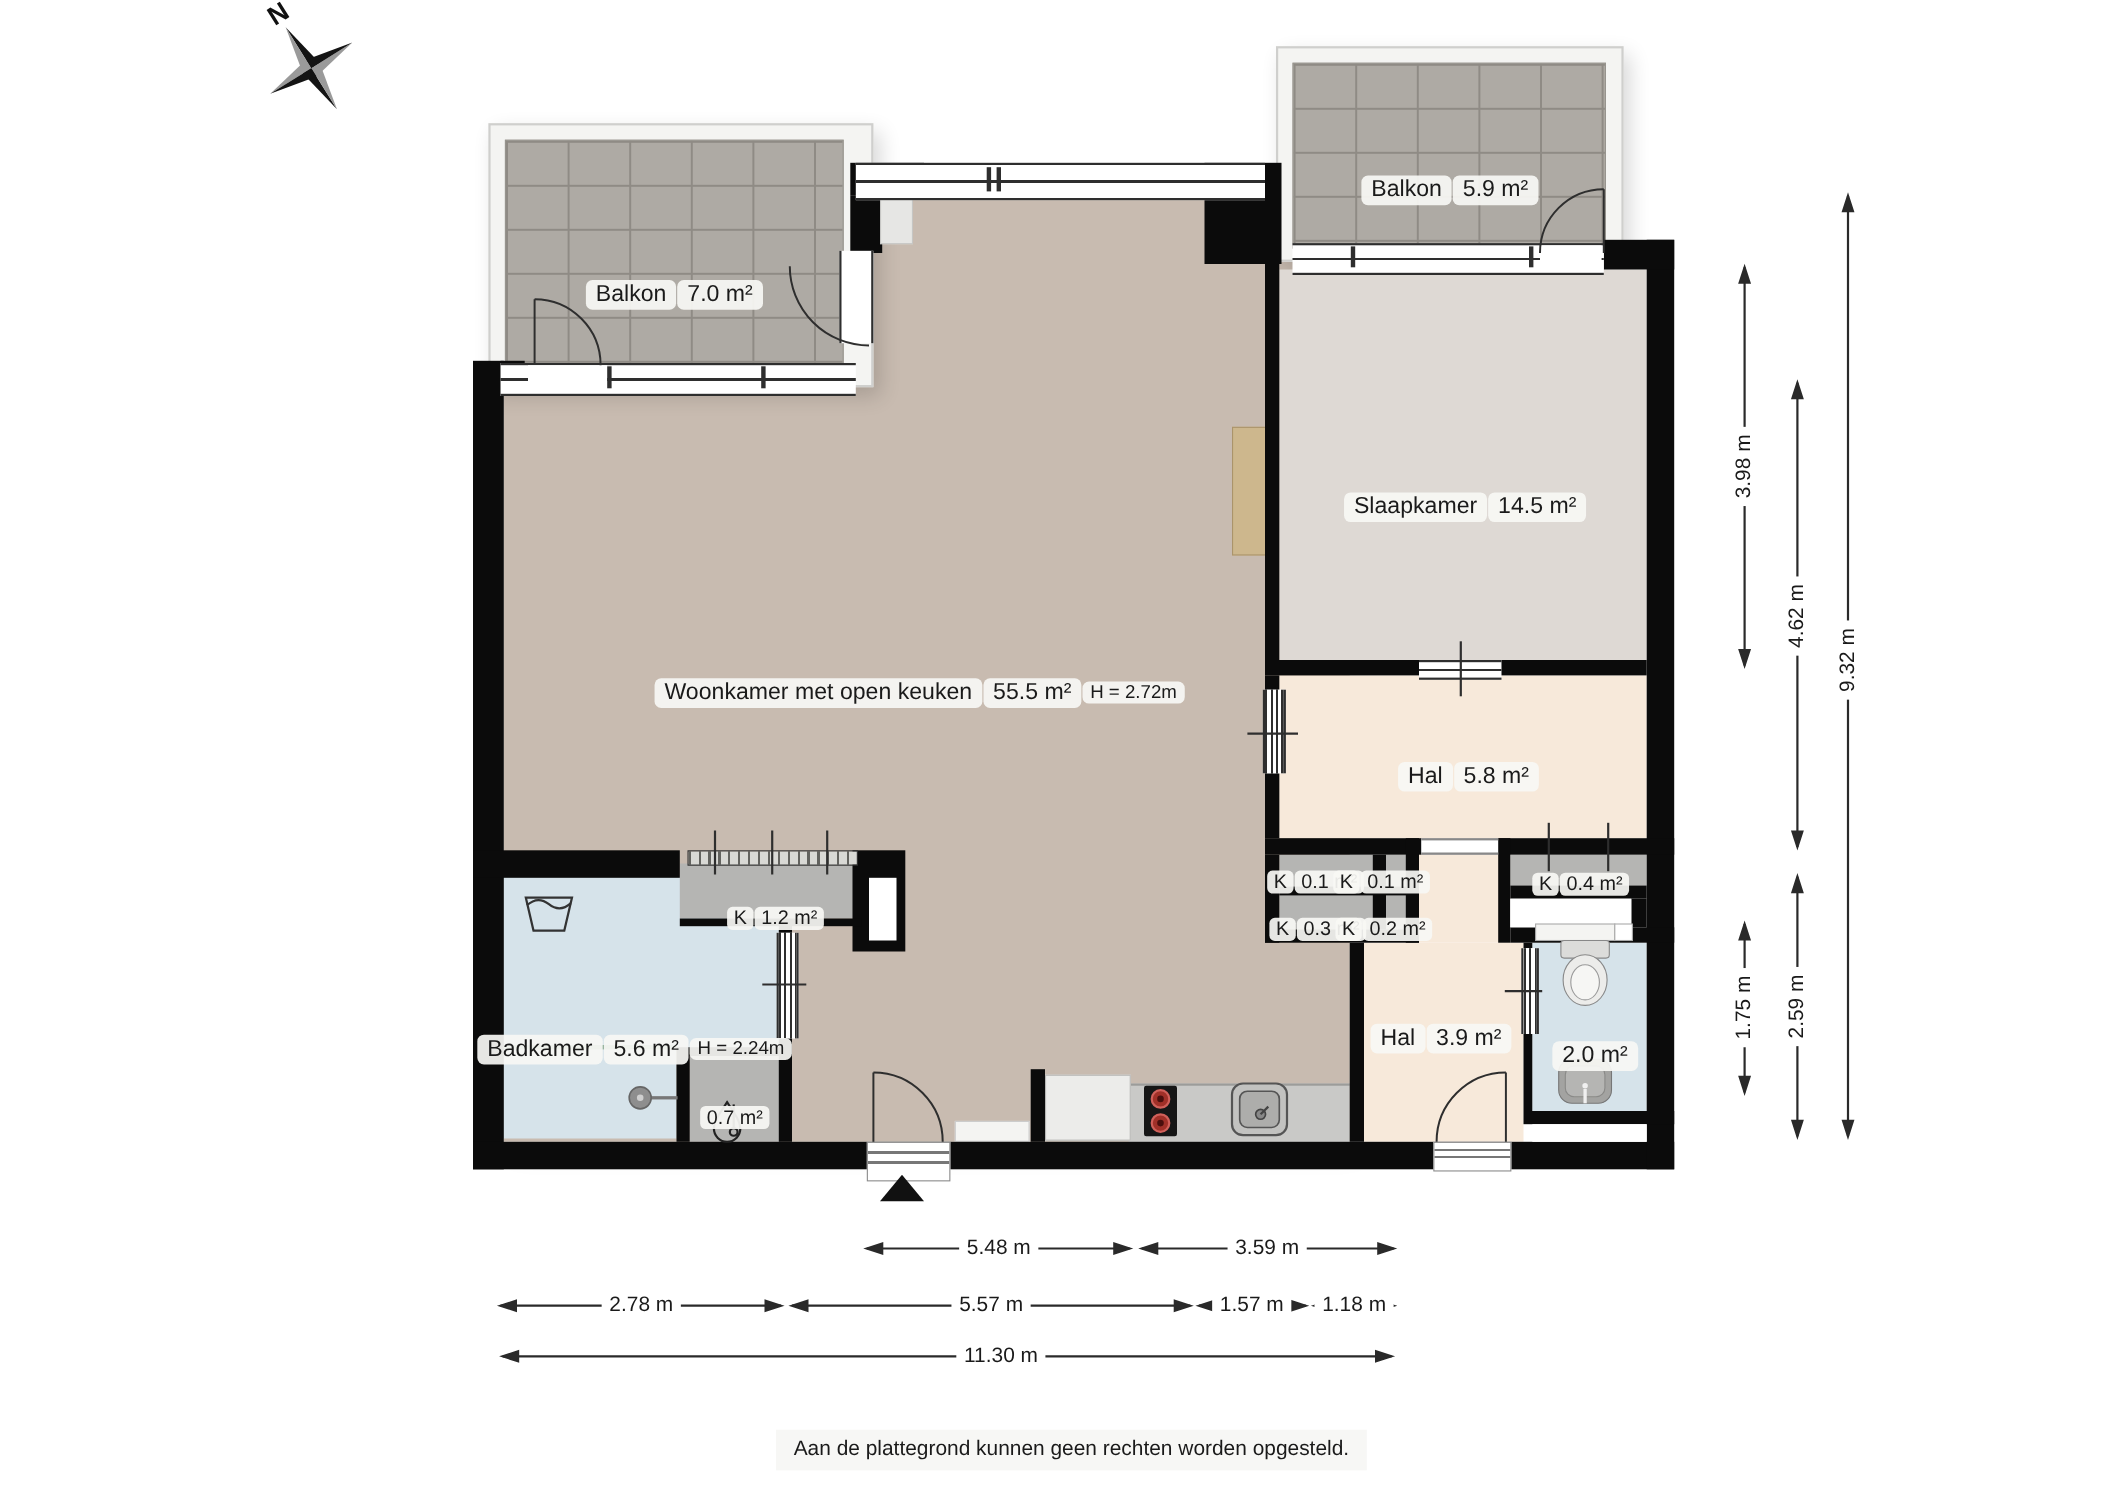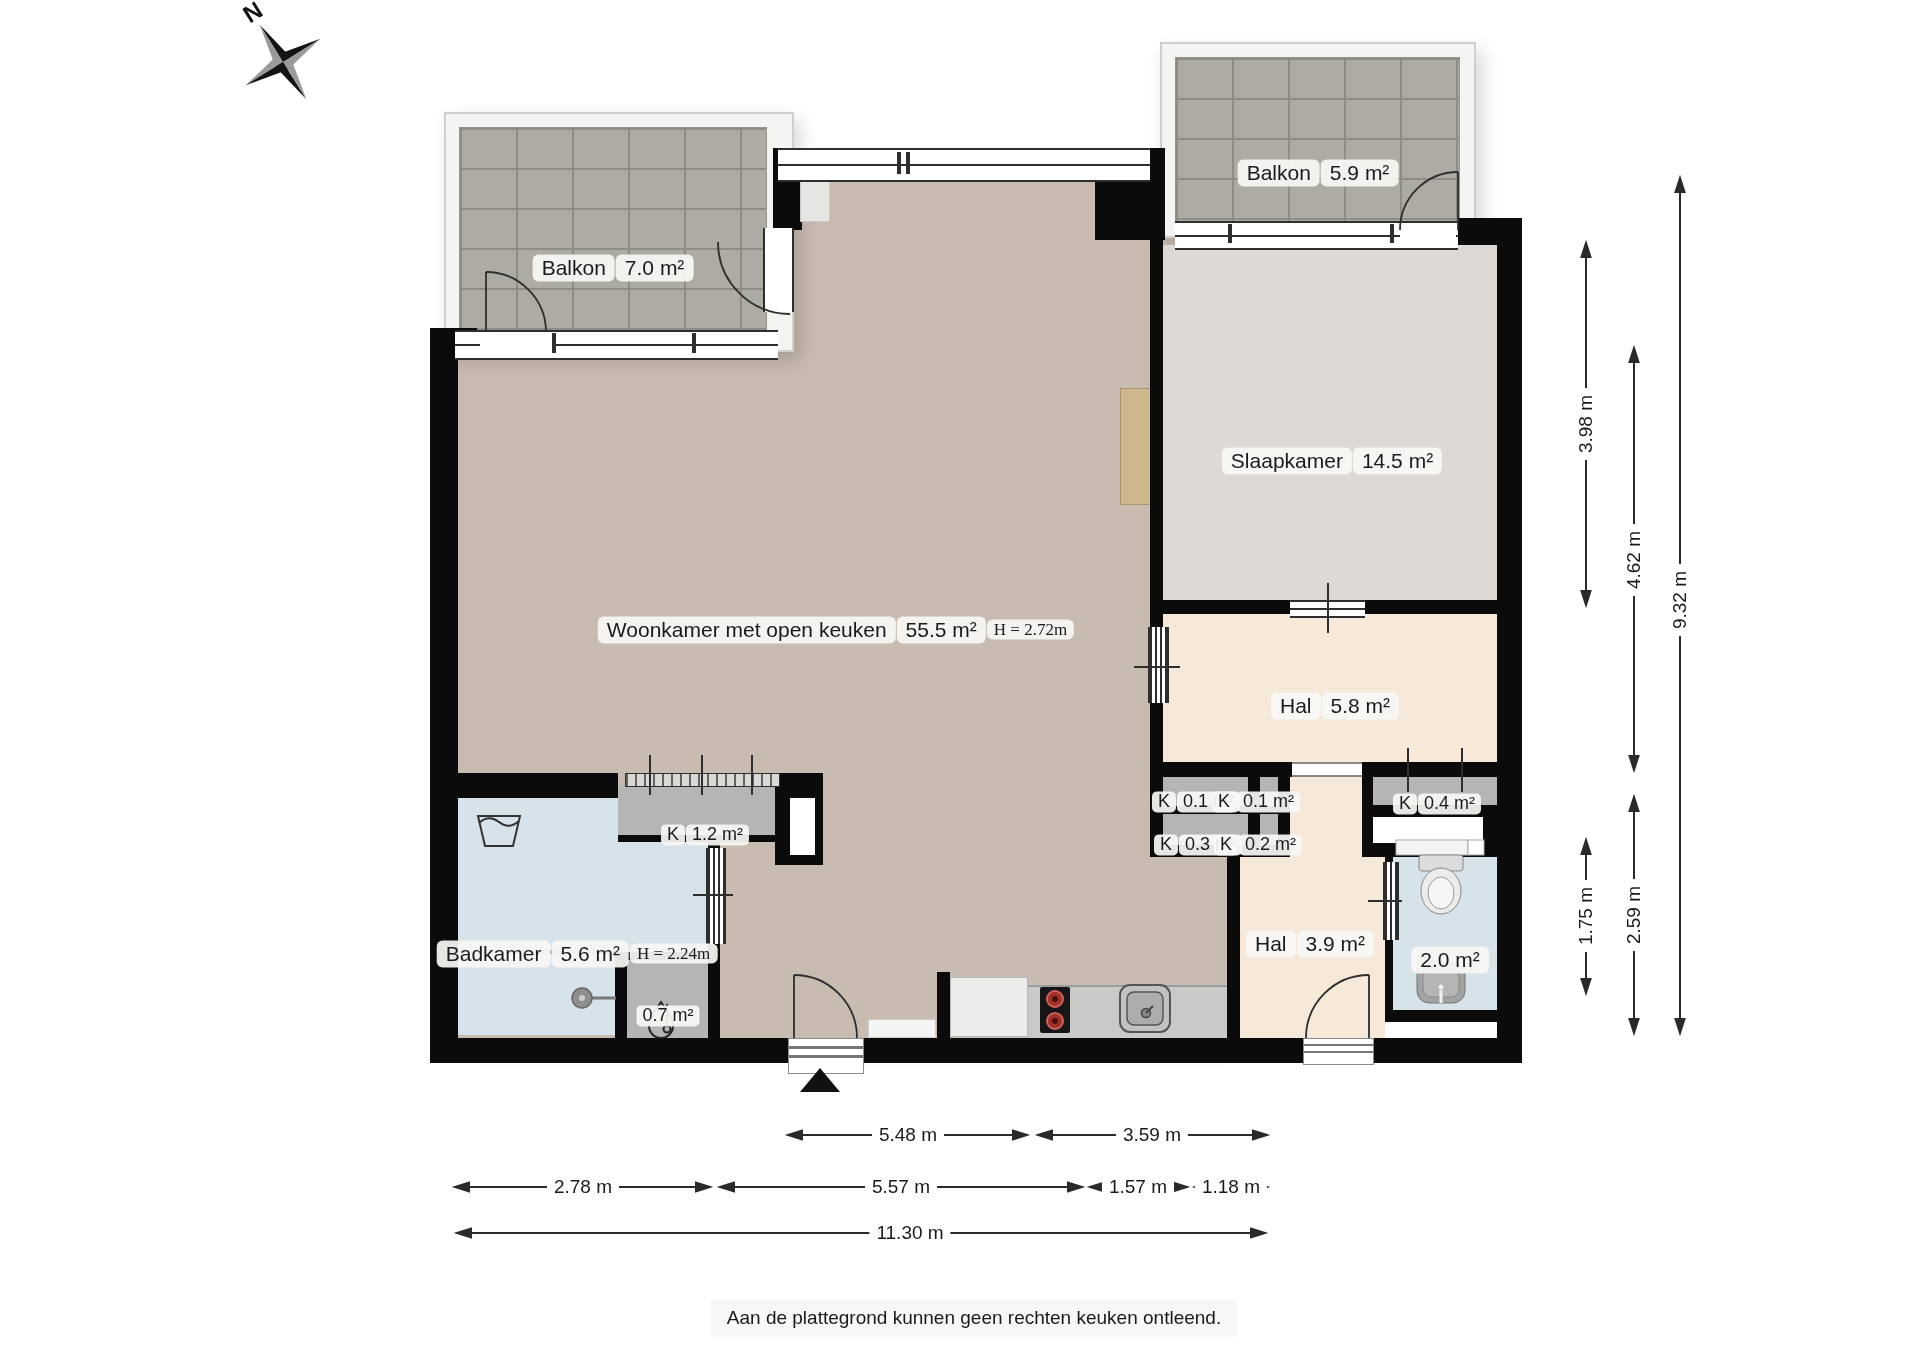--- a/index.html
+++ b/index.html
@@ -20,21 +20,21 @@
   .gap{position:absolute;background:#fff;z-index:15;}
   .louver{position:absolute;background:repeating-linear-gradient(to right,#63635f 0 2px,#d9d9d5 2px 9px);
           border:1px solid #2e2e2e;z-index:14;}
   .thresh{position:absolute;background:#fff;border:1px solid #8a8a8a;z-index:15;
           background-image:linear-gradient(to bottom,transparent 22%,#777 22%,#777 30%,transparent 30%,transparent 48%,#777 48%,#777 56%,transparent 56%);}
   .mull{position:absolute;background:#2e2e2e;z-index:16;}
   .rlabel{position:absolute;transform:translate(-50%,-50%);display:flex;flex-direction:row;
           align-items:center;gap:1px;z-index:40;text-align:center;margin-top:24px;}
   .pill{background:rgba(247,247,244,.93);border-radius:6px;padding:1px 9px;white-space:nowrap;
         line-height:1.18;font-size:21px;display:block;width:max-content;}
-  .pill.sub{font-size:17px;padding:0 7px;font-family:Liberation Serif, serif;}
+  .pill.sub{font-size:17px;padding:0 7px;}
   .rlabel.small .pill{font-size:18px;padding:0 6px;border-radius:5px;}
   .dim{position:absolute;transform:translate(-50%,-50%);background:#fff;padding:0 7px;font-size:19px;
        white-space:nowrap;z-index:35;color:#1a1a1a;}
   .dim.vert{transform:translate(-50%,-50%) rotate(-90deg);}
   .footer{position:absolute;left:974px;top:1318px;transform:translate(-50%,-50%);text-align:center;
           font-size:19px;background:#f7f7f5;padding:5px 16px;line-height:1.4;z-index:30;}
   svg.layer{position:absolute;left:0;top:0;z-index:20;pointer-events:none;}
 </style>
 </head>
 <body>
@@ -316,16 +316,16 @@
   <div class="dim vert" style="left:1634px;top:915px;">2.59 m</div>
   <div class="dim" style="left:908px;top:1135px;">5.48 m</div>
   <div class="dim" style="left:1152px;top:1135px;">3.59 m</div>
   <div class="dim" style="left:583px;top:1187px;">2.78 m</div>
   <div class="dim" style="left:901px;top:1187px;">5.57 m</div>
   <div class="dim" style="left:1138px;top:1187px;">1.57 m</div>
   <div class="dim" style="left:1231px;top:1187px;">1.18 m</div>
   <div class="dim" style="left:910px;top:1233px;">11.30 m</div>
 
   <div class="footer">
-    <div>Aan de plattegrond kunnen geen rechten keuken ontleend.</div>
+    <div>Aan de plattegrond kunnen geen rechten worden opgesteld.</div>
   </div>
 
 </div>
 
 </body></html>

